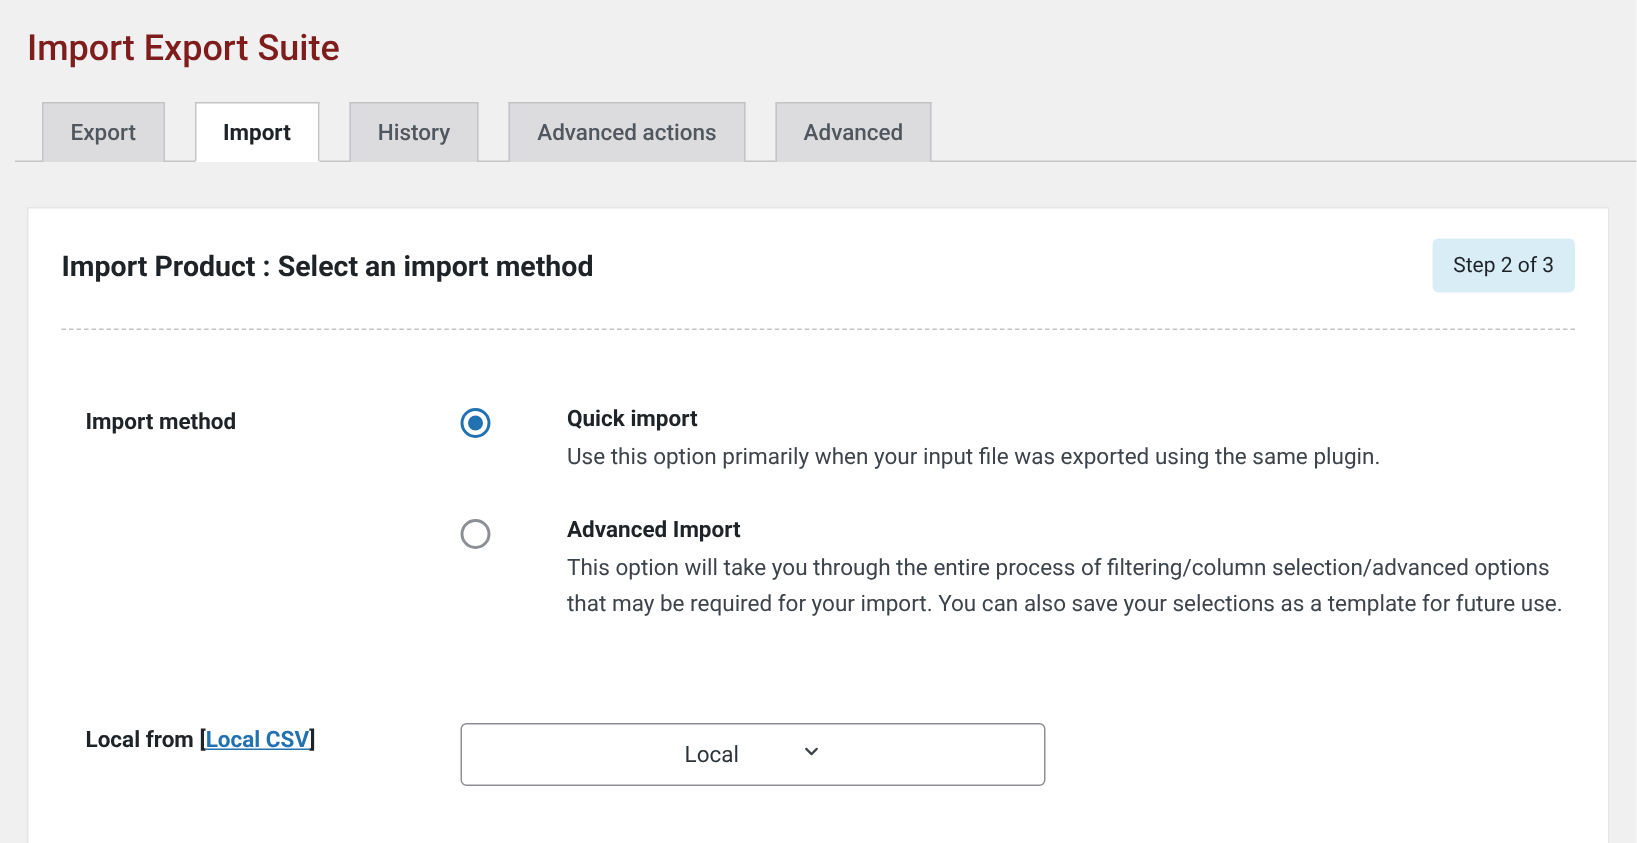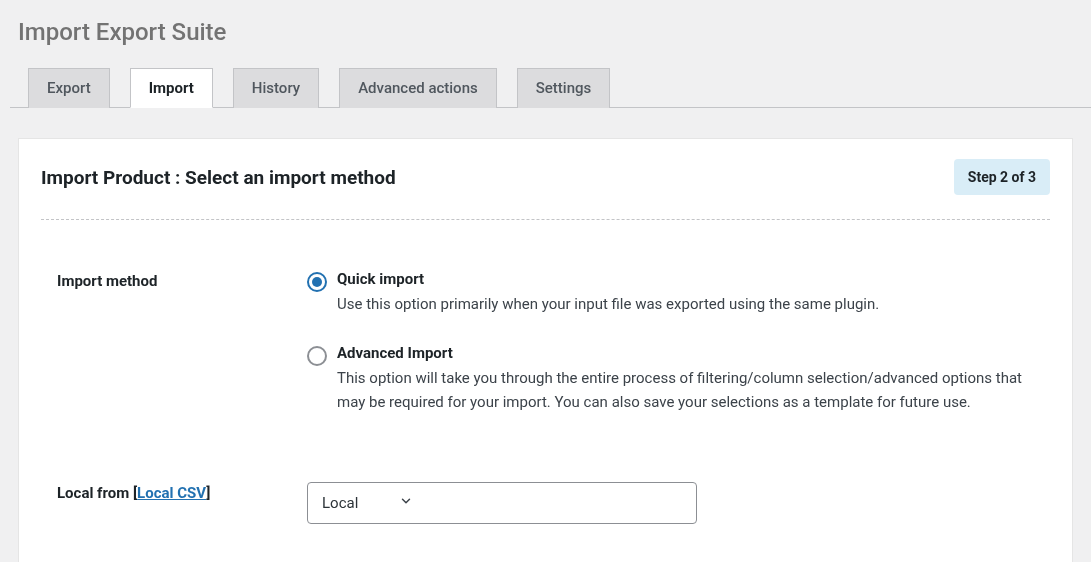--- a/index.html
+++ b/index.html
@@ -11,21 +11,21 @@
       font-family: -apple-system, BlinkMacSystemFont, "Segoe UI", Roboto, Oxygen, Ubuntu, sans-serif;
       background: #f0f0f1;
       color: #1d2327;
     }
     .page-header {
       padding: 18px 18px 8px 18px;
     }
     .page-title {
       font-size: 24px;
       font-weight: 500;
-      color: #737373;
+      color: #7f1d1d;
     }
     .tabs {
       display: flex;
       gap: 20px;
       padding: 14px 18px 0 18px;
       border-bottom: 1px solid #c3c4c7;
       margin-left: 10px;
     }
     .tab {
       padding: 10px 18px;
@@ -60,21 +60,21 @@
     }
     .step-title {
       font-size: 19px;
       font-weight: 700;
       color: #1d2327;
     }
     .step-badge {
       background: #d9edf7;
       color: #1d2327;
       font-size: 14px;
-      font-weight: 700;
+      font-weight: 400;
       padding: 10px 14px;
       border-radius: 4px;
     }
     .form-row {
       display: flex;
       align-items: flex-start;
       margin-bottom: 40px;
       margin-left: 16px;
     }
     .form-label {
@@ -90,20 +90,21 @@
       font-weight: 700;
     }
     .form-control {
       flex: 1;
       max-width: 740px;
     }
     .radio-option {
       display: flex;
       align-items: flex-start;
       margin-bottom: 28px;
+      gap: 41px;
     }
     .radio-input {
       width: 20px;
       height: 20px;
       border: 2px solid #8c8f94;
       border-radius: 50%;
       margin-right: 10px;
       margin-top: 2px;
       position: relative;
       cursor: pointer;
@@ -146,21 +147,21 @@
       width: 100%;
       height: 42px;
       padding: 0 14px;
       border: 1px solid #8c8f94;
       border-radius: 4px;
       background: #ffffff;
       font-size: 15px;
       color: #2c3338;
       display: flex;
       align-items: center;
-      justify-content: flex-start;
+      justify-content: center;
       cursor: pointer;
       gap: 41px;
     }
     .select-chevron {
       color: #3c434a;
     }
     .bracket {
       color: #1d2327;
     }
   </style>
@@ -169,21 +170,21 @@
 
 <div class="page-header">
   <h1 class="page-title">Import Export Suite</h1>
 </div>
 
 <div class="tabs">
   <div class="tab">Export</div>
   <div class="tab active">Import</div>
   <div class="tab">History</div>
   <div class="tab">Advanced actions</div>
-  <div class="tab">Settings</div>
+  <div class="tab">Advanced</div>
 </div>
 
 <div class="content-card">
   <div class="step-header">
     <div class="step-title">Import Product : Select an import method</div>
     <div class="step-badge">Step 2 of 3</div>
   </div>
 
   <div class="form-row">
     <div class="form-label">Import method</div>

